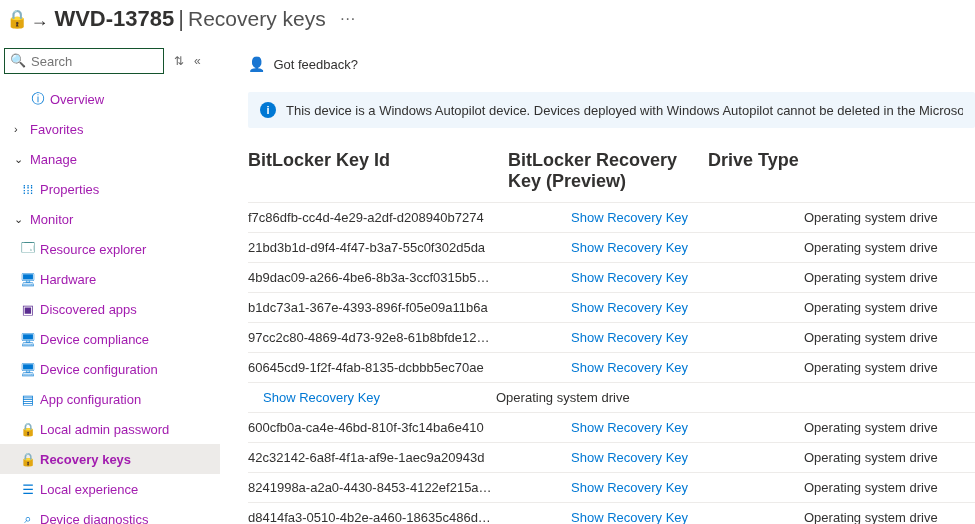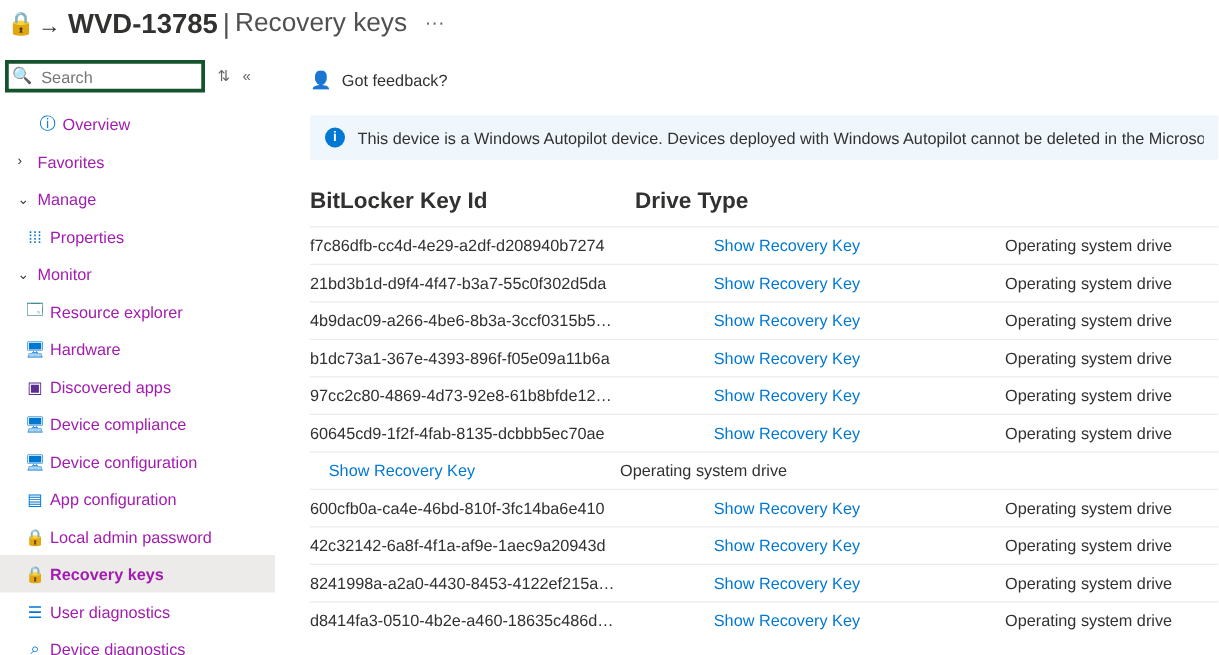--- a/index.html
+++ b/index.html
@@ -12,21 +12,21 @@
   .header .sep    { font-size: 22px; font-weight: 300; color: #505050; padding: 0 4px; }
   .header .sub    { font-size: 21px; font-weight: 300; color: #505050; }
   .header .dots   { font-size: 16px; color: #666; margin-left: 14px; cursor: pointer; }
 
   .body { display: flex; height: calc(100% - 44px); }
 
   
   .sidebar { width: 220px; border-right: 0; display: flex; flex-direction: column; }
   .search-row { display: flex; align-items: center; gap: 10px; padding: 4px 6px 10px 4px; }
   .search-box { position: relative; flex: 0 0 160px; }
-  .search-box input { width: 100%; height: 26px; padding: 0 8px 0 26px; border: 3px solid #14532d; font-size: 13px; }
+  .search-box input { width: 100%; height: 26px; padding: 0 8px 0 26px; border: 1px solid #14532d; font-size: 13px; }
   .search-box .sicon { position: absolute; left: 6px; top: 5px; color: #666; font-size: 13px; }
   .mini-ctrl { color: #666; font-size: 12px; cursor: pointer; }
 
   .nav { flex: 1; overflow: hidden; }
   .nav-item { display: flex; align-items: center; height: 30px; padding: 0 8px 0 14px; cursor: pointer; white-space: nowrap; }
   .nav-item.active { background: #edebe9; }
   .nav-item .chev { width: 14px; font-size: 11px; color: #323130; }
   .nav-item .icon { width: 20px; text-align: center; font-size: 13px; }
   .nav-item .label { margin-left: 2px; font-size: 13px; color: #a21caf; }
   .nav-item.level-0 .label { font-weight: 400; }
@@ -148,21 +148,21 @@
         <span class="label">Local admin password</span>
       </div>
       <div class="nav-item level-1 active">
         <span class="chev"></span>
         <span class="icon c-black">🔒</span>
         <span class="label">Recovery keys</span>
       </div>
       <div class="nav-item level-1">
         <span class="chev"></span>
         <span class="icon c-blue">☰</span>
-        <span class="label">User diagnostics</span>
+        <span class="label">Local experience</span>
       </div>
       <div class="nav-item level-1">
         <span class="chev"></span>
         <span class="icon c-blue">⌕</span>
         <span class="label">Device diagnostics</span>
       </div>
 
     </div>
   </div>
 
@@ -173,20 +173,21 @@
     </div>
 
     <div class="info-bar">
       <span class="iicon">i</span>
       <span class="itext">This device is a Windows Autopilot device. Devices deployed with Windows Autopilot cannot be deleted in the Microsoft Entra admin center. Learn m</span>
     </div>
 
     <div class="table">
       <div class="thead">
         <div class="th c1">BitLocker Key Id</div>
+        <div class="th c2">BitLocker Recovery Key (Preview)</div>
         <div class="th c3">Drive Type</div>
       </div>
       <div id="tbody">
           <div class="trow">
             <div class="td c1">f7c86dfb-cc4d-4e29-a2df-d208940b7274</div>
             <div class="td c2"><a>Show Recovery Key</a></div>
             <div class="td c3">Operating system drive</div>
           </div>
           <div class="trow">
             <div class="td c1">21bd3b1d-d9f4-4f47-b3a7-55c0f302d5da</div>

